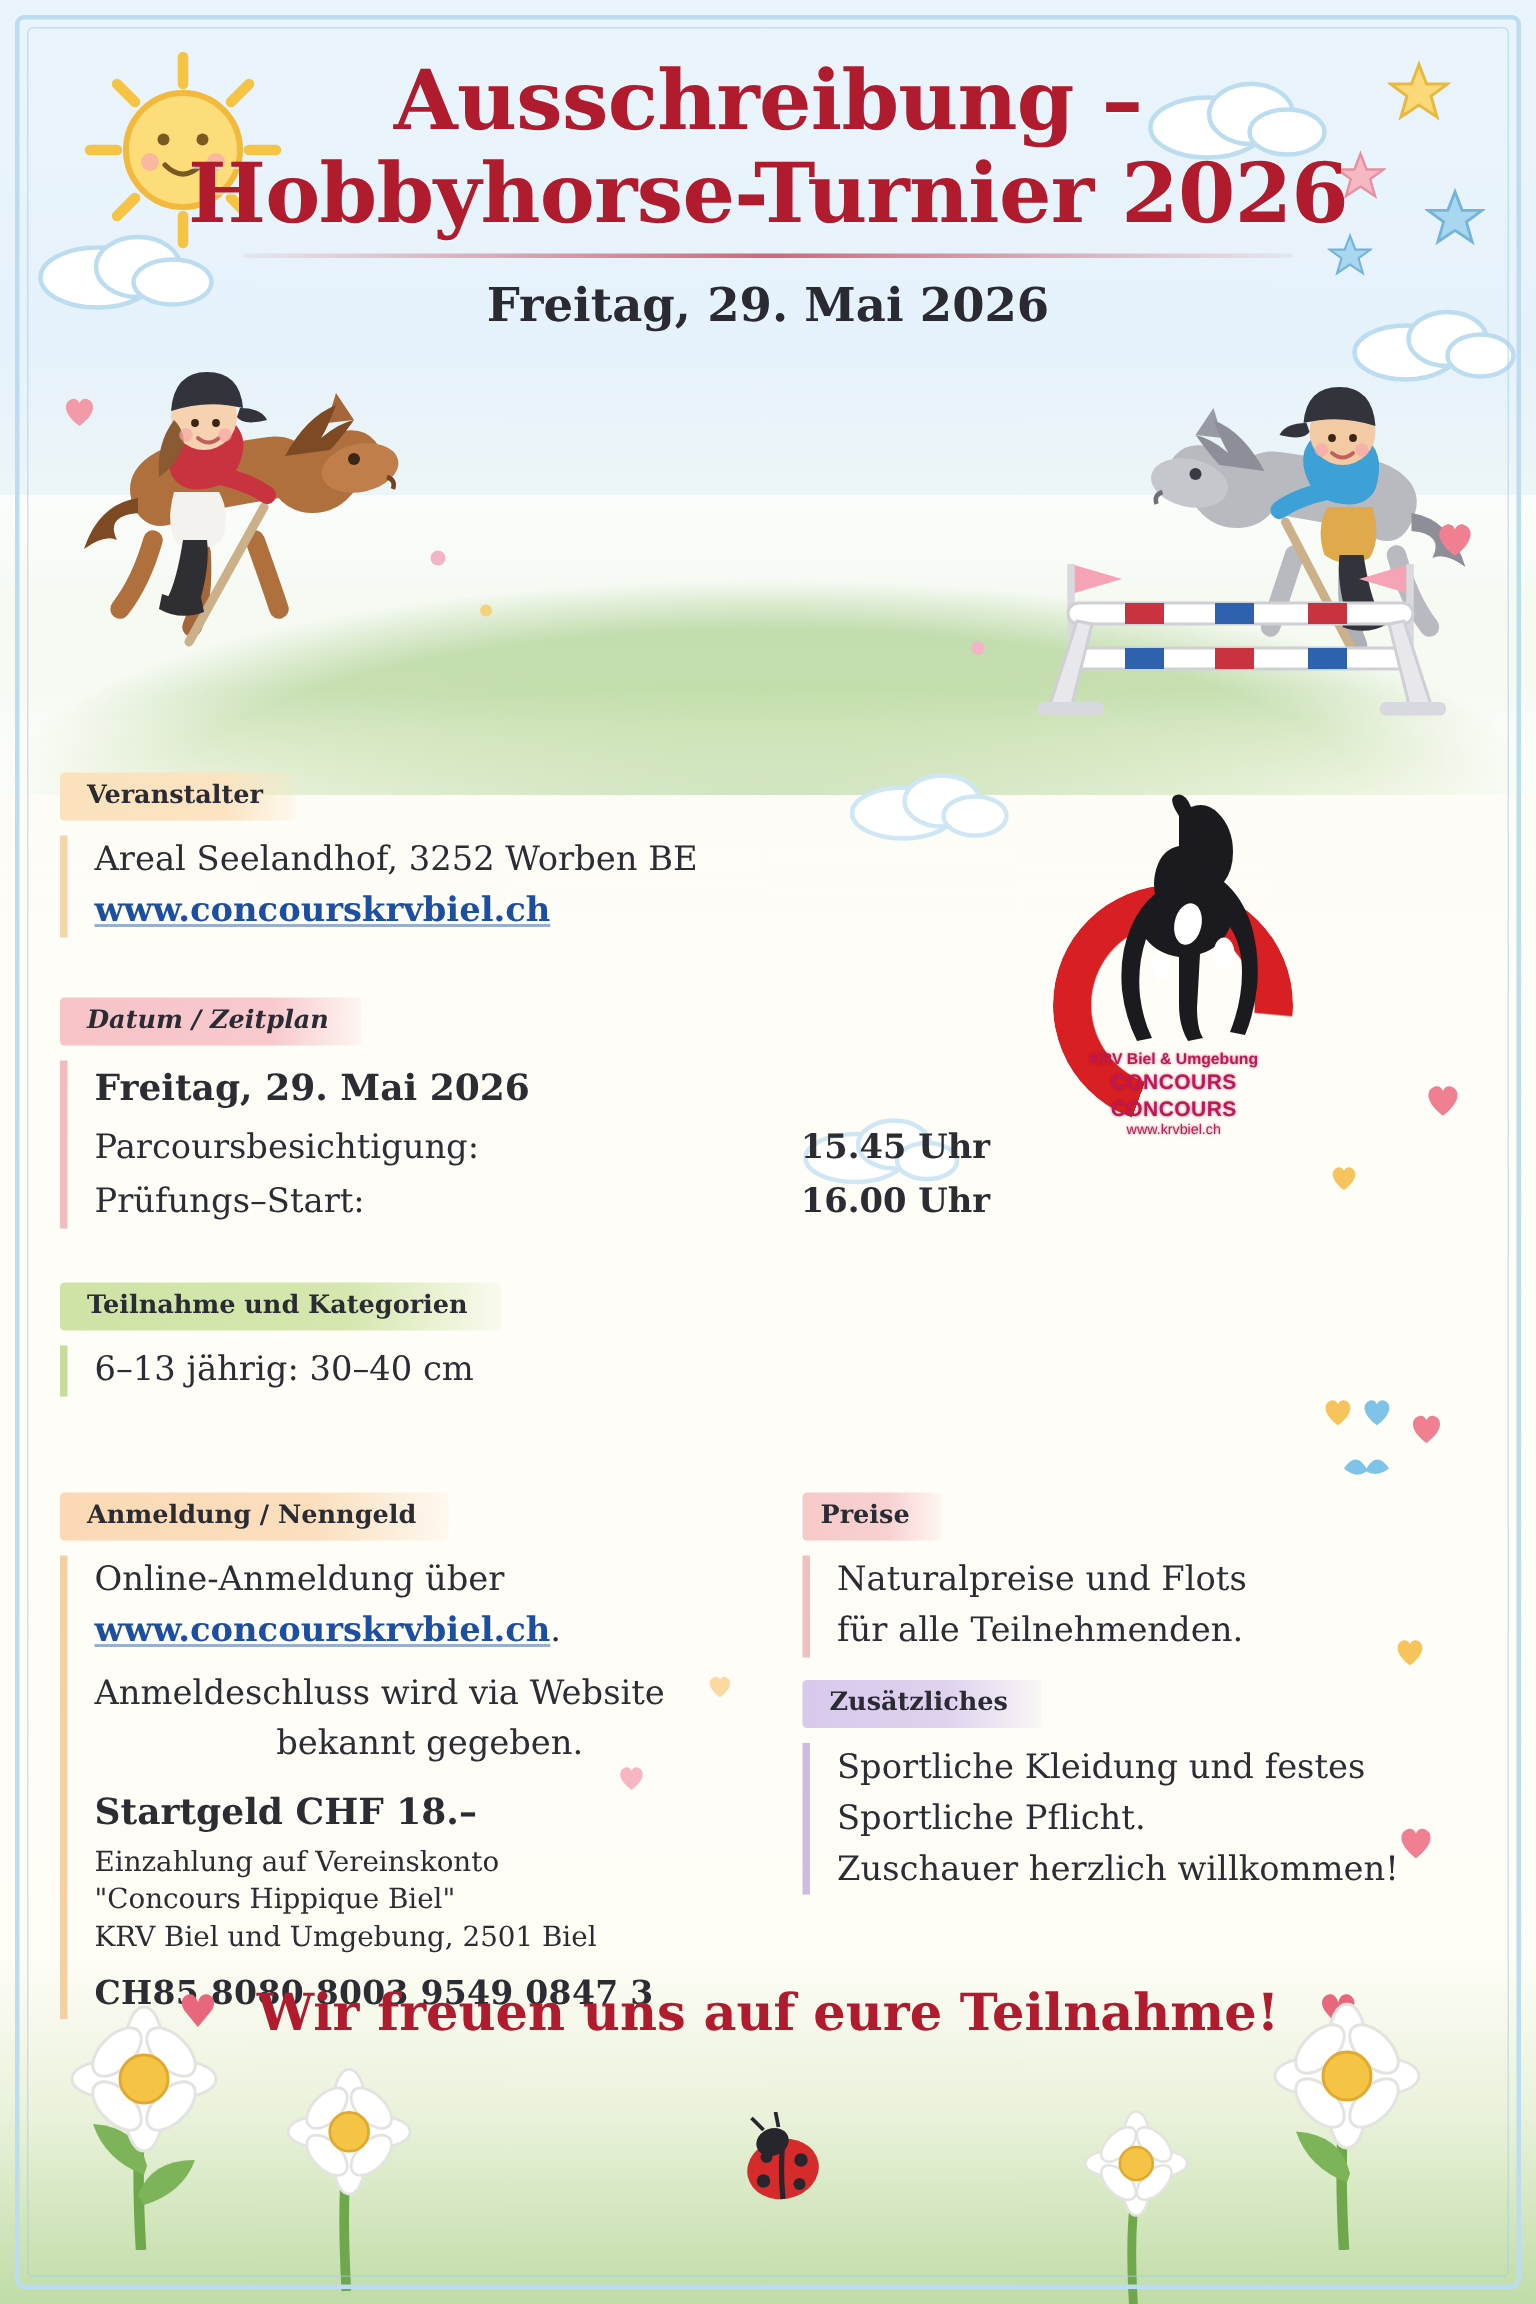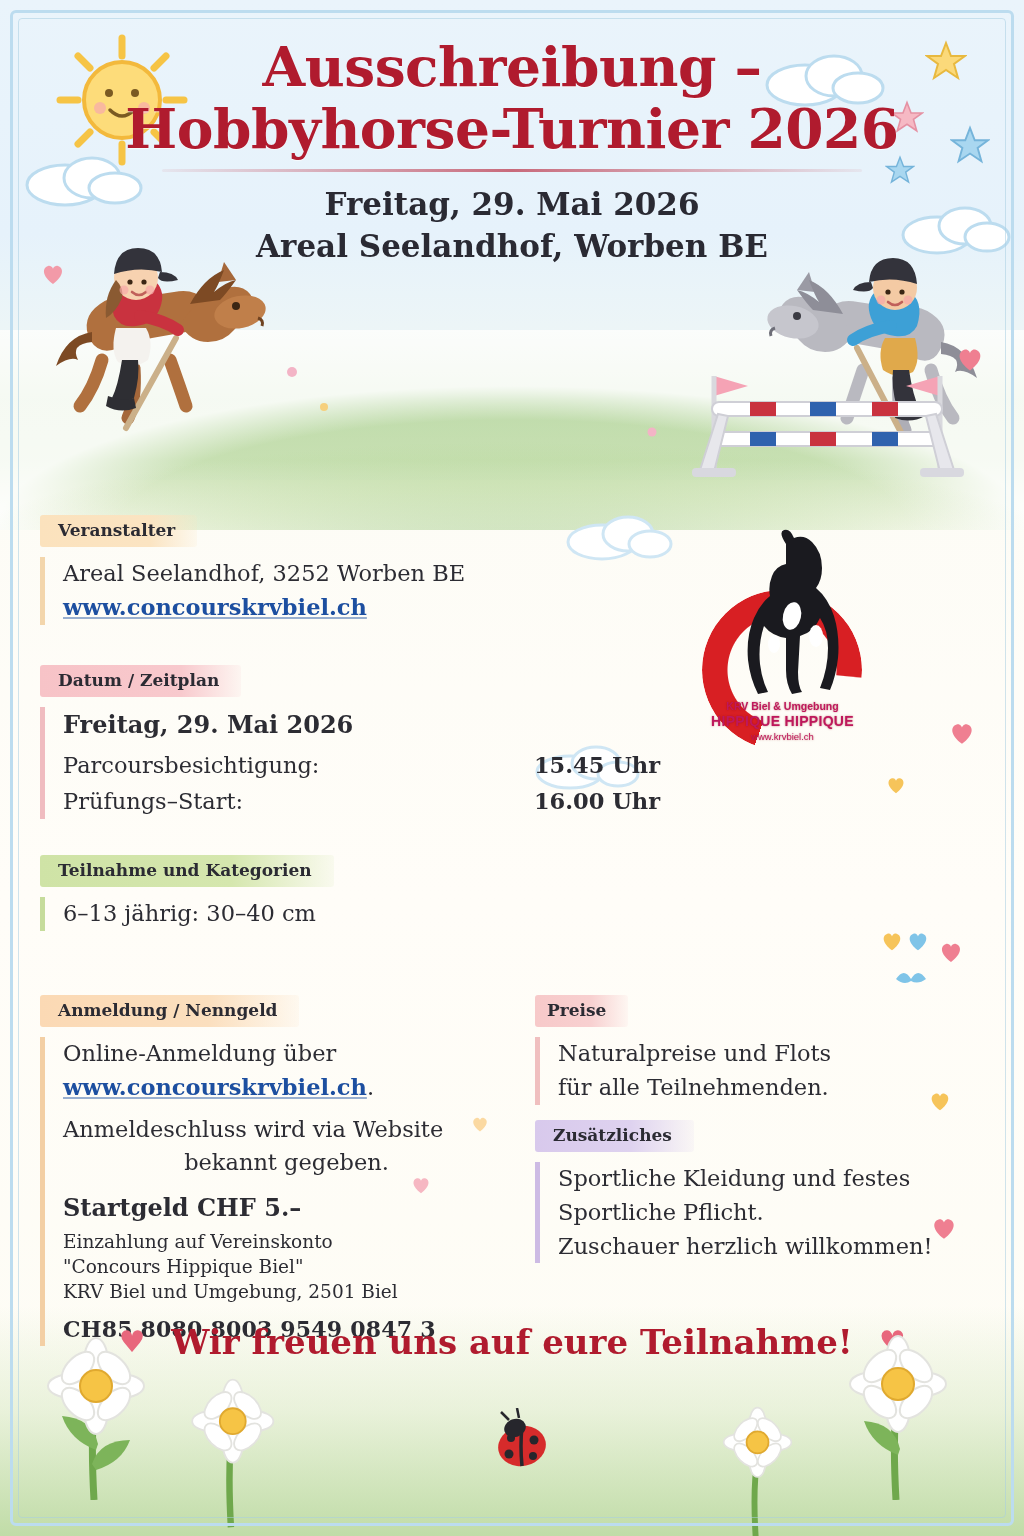--- a/index.html
+++ b/index.html
@@ -368,55 +368,54 @@
     <path d="M264 100 l-18 -56 l-10 2 l14 56z" fill="#e7e7ec" stroke="#cfcfd6" stroke-width="2"></path>
     <rect x="2" y="98" width="44" height="9" rx="4" fill="#d8d8df"></rect>
     <rect x="230" y="98" width="44" height="9" rx="4" fill="#d8d8df"></rect>
   </svg>
 
   <div class="header">
     <div class="title-line">Ausschreibung –</div>
     <div class="title-line">Hobbyhorse-Turnier 2026</div>
     <div class="title-rule"></div>
     <div class="subtitle">Freitag, 29. Mai 2026</div>
-    <div class="subtitle">Areal Seelandhof, Worben BE</div>
   </div>
 
   <div class="logo">
     <div class="logo-ring"></div>
     <svg class="logo-horse" width="120" height="190" viewBox="0 0 120 190">
       <g fill="#1a1a1f">
         <path d="M46 16 q-8 -12 -2 -14 q6 -2 10 8 q10 -4 18 4 q10 10 10 26 q0 12 -6 20 q12 10 18 28 q6 20 4 42 q-2 18 -8 32 l-10 -2 q8 -20 8 -40 q0 -18 -8 -30 q-6 14 -20 18 l-2 36 q-0 14 4 20 l-10 2 q-6 -10 -6 -24 l0 -32 q-14 -2 -22 -12 q-6 18 -4 38 q2 16 8 28 l-10 2 q-8 -16 -10 -34 q-2 -24 6 -42 q6 -14 16 -22 q-2 -10 2 -20 q4 -10 14 -12 z"></path>
         <path d="M44 54 q-10 6 -16 16 q-2 -14 6 -22 q6 -6 10 6z" fill="#ffffff" opacity="0.0"></path>
       </g>
       <g fill="#ffffff">
         <ellipse cx="52" cy="88" rx="9" ry="14" transform="rotate(12 52 88)"></ellipse>
         <ellipse cx="76" cy="108" rx="7" ry="11"></ellipse>
         <ellipse cx="34" cy="116" rx="6" ry="9"></ellipse>
       </g>
     </svg>
     <div class="logo-text">
       <div class="t1">KRV Biel &amp; Umgebung</div>
-      <div class="t2">HIPPIQUE HIPPIQUE</div>
+      <div class="t2">CONCOURS CONCOURS</div>
       <div class="t3">www.krvbiel.ch</div>
     </div>
   </div>
 
   <div class="section" style="left:40px;top:515px;width:620px;">
     <div class="band" style="background:linear-gradient(to right,#fbe2bd 0%,#fbe4c2 70%,rgba(251,228,189,0.15) 100%);">
       <span class="band-text">Veranstalter</span>
     </div>
     <div class="sec-body" style="border-left-color:#f3d6ac;">
       <div class="line">Areal Seelandhof, 3252 Worben BE</div>
       <div><a class="link" href="#">www.concourskrvbiel.ch</a></div>
     </div>
   </div>
 
   <div class="section" style="left:40px;top:665px;width:620px;">
-    <div class="band" style="background:linear-gradient(to right,#f7c3c7 0%,#f8c9cd 70%,rgba(247,195,199,0.12) 100%);">
+    <div class="band" style="background:linear-gradient(to right,#f7c3c7 0%,#f8c9cd 70%,rgba(247,195,199,0.12) 100%);font-style:italic;">
       <span class="band-text">Datum / Zeitplan</span>
     </div>
     <div class="sec-body" style="border-left-color:#f0bcc0;">
       <div class="strongline" style="margin-bottom:6px;">Freitag, 29. Mai 2026</div>
       <div class="timetable">
         <div>Parcoursbesichtigung:</div>
         <div class="tt-val">15.45 Uhr</div>
         <div>Prüfungs–Start:</div>
         <div class="tt-val">16.00 Uhr</div>
       </div>
@@ -436,21 +435,21 @@
     <div class="band" style="background:linear-gradient(to right,#fbd9b4 0%,#fbdfbe 65%,rgba(251,217,180,0.12) 100%);">
       <span class="band-text">Anmeldung / Nenngeld</span>
     </div>
     <div class="sec-body" style="border-left-color:#f3cfa4;">
       <div>Online-Anmeldung über</div>
       <div style="margin-bottom:8px;">
         <a class="link" href="#">www.concourskrvbiel.ch</a><span>.</span>
       </div>
       <div>Anmeldeschluss wird via Website</div>
       <div style="margin-bottom:10px;text-align:center;">bekannt gegeben.</div>
-      <div class="strongline" style="margin-bottom:4px;">Startgeld CHF 5.–</div>
+      <div class="strongline" style="margin-bottom:4px;">Startgeld CHF 18.–</div>
       <div class="small">Einzahlung auf Vereinskonto</div>
       <div class="small">"Concours Hippique Biel"</div>
       <div class="small" style="margin-bottom:8px;">KRV Biel und Umgebung, 2501 Biel</div>
       <div class="iban">CH85 8080 8003 9549 0847 3</div>
     </div>
   </div>
 
   <div class="section" style="left:535px;top:995px;width:420px;">
     <div class="band" style="background:linear-gradient(to right,#f7c9c9 0%,#f8d0d0 60%,rgba(247,201,201,0.12) 100%);padding-left:12px;">
       <span class="band-text">Preise</span>

